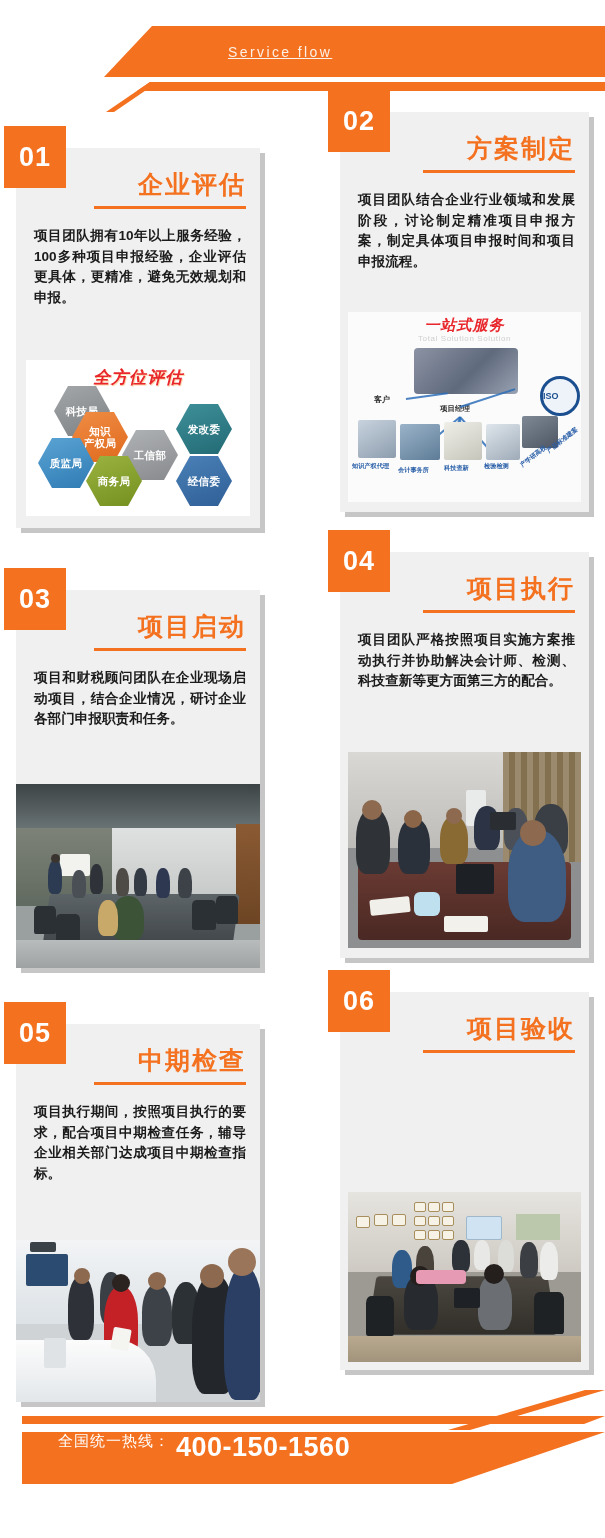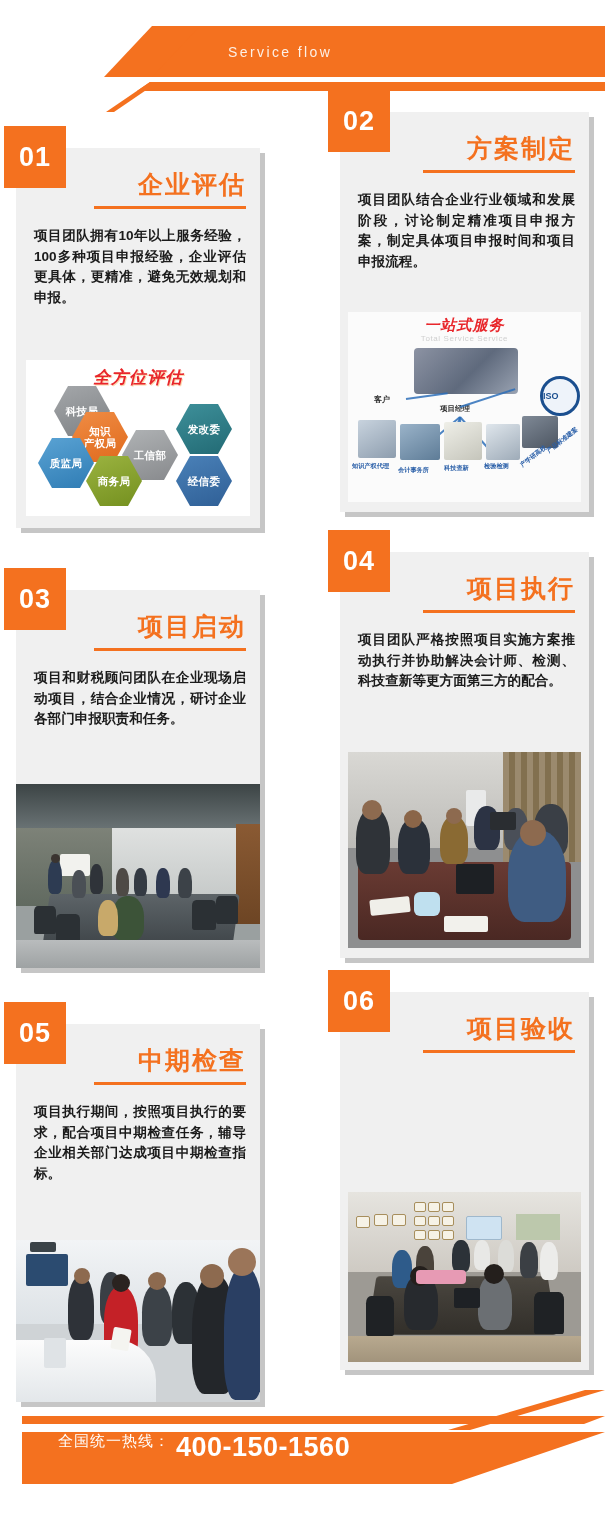--- a/index.html
+++ b/index.html
@@ -36,21 +36,21 @@
   .hdr-text {
     position:absolute; left:228px; top:30px; height:44px;
     display:flex; align-items:center; gap:12px; white-space:nowrap;
   }
   .hdr-cn {
     color:#ffffff; font-size:26px; font-weight:bold;
     letter-spacing:2px;
     text-shadow: 1px 1px 1px rgba(160,60,0,.35);
   }
   .hdr-en {
-    color:#fdf0e6; font-size:14px; letter-spacing:2.4px; font-weight:400;
+    color:#fdf0e6; font-size:14px; letter-spacing:2.4px; font-weight:400;text-decoration:underline;
   }
 
   
   .card { position:absolute; background:#f0f0f0; }
   .card::after{ 
     content:""; position:absolute; right:-5px; top:5px; width:5px; bottom:-5px;
     background:#c6c6c6;
   }
   .card::before{ 
     content:""; position:absolute; left:5px; right:-5px; bottom:-5px; height:5px;
@@ -213,21 +213,21 @@
   </div>
 
   <div class="card" style="left:340px; top:112px; width:249px; height:400px;padding-left:42px;">
     <div class="badge">02</div>
     <div class="card-title" style="top:20px;">方案制定</div>
     <div class="title-rule" style="top:58px; width:152px;"></div>
     <div class="card-body" style="top:78px;">项目团队结合企业行业领域和发展阶段，讨论制定精准项目申报方案，制定具体项目申报时间和项目申报流程。</div>
 
     <div class="figure oss" style="left:8px; top:200px; width:233px; height:190px;">
       <div class="oss-title">一站式服务</div>
-      <div class="oss-sub">Total Service Service</div>
+      <div class="oss-sub">Total Solution Solution</div>
 
       <div class="oss-hub" style="left:66px; top:36px; width:104px; height:46px;"></div>
       <div class="oss-in-lbl" style="left:26px; top:82px;">客户</div>
       <div class="oss-in-lbl" style="left:92px; top:92px; font-size:7.5px;">项目经理</div>
 
       <div class="oss-arrow" style="left:58px; top:86px; width:42px; transform:rotate(-8deg);"></div>
       <div class="oss-arrow" style="left:112px; top:104px; width:38px; transform:rotate(140deg);"></div>
       <div class="oss-arrow" style="left:112px; top:104px; width:42px; transform:rotate(108deg);"></div>
       <div class="oss-arrow" style="left:112px; top:104px; width:30px; transform:rotate(88deg);"></div>
       <div class="oss-arrow" style="left:112px; top:104px; width:40px; transform:rotate(48deg);"></div>

